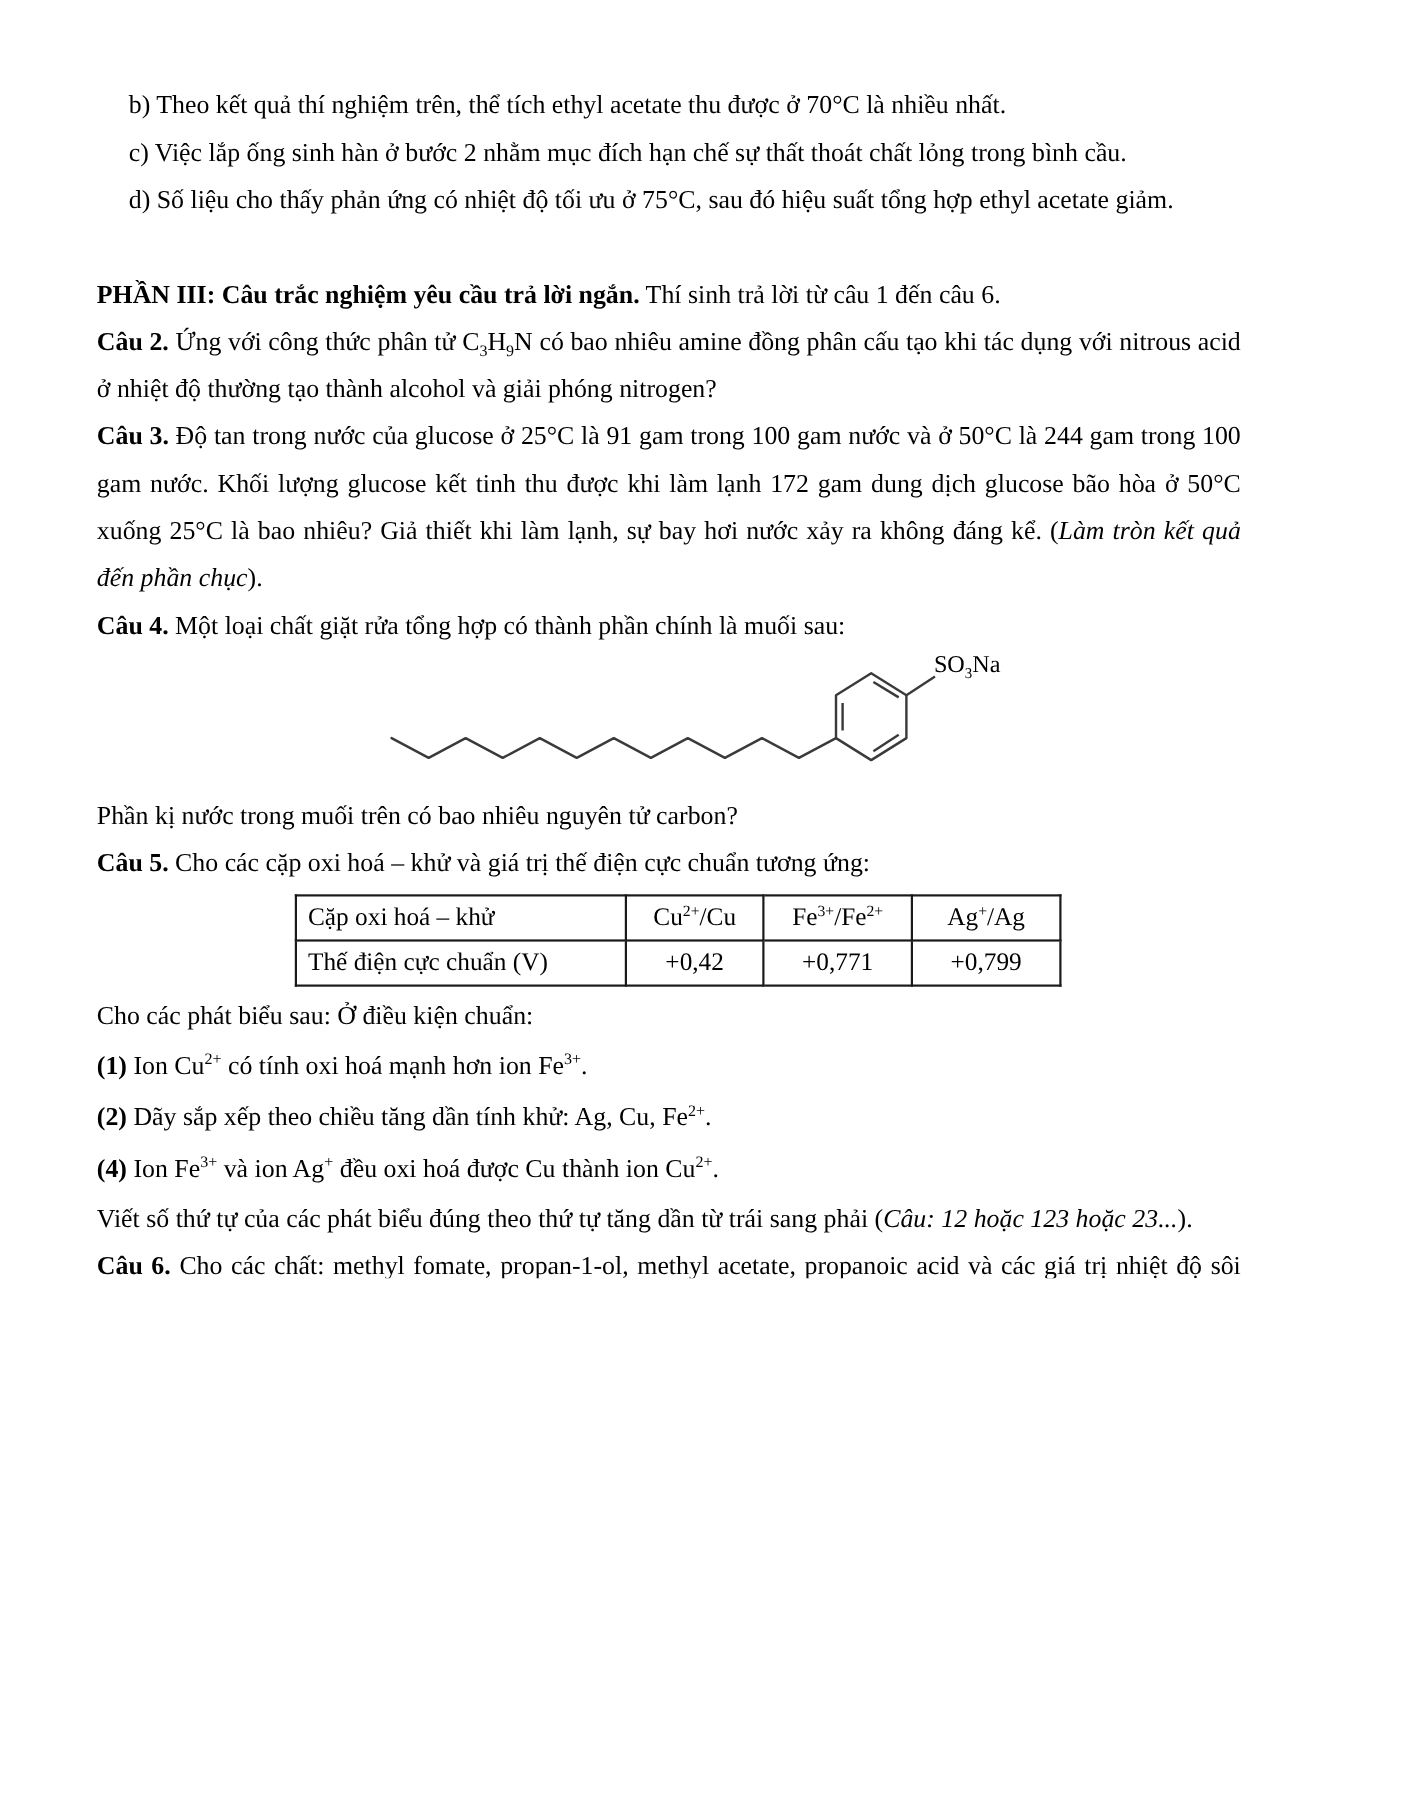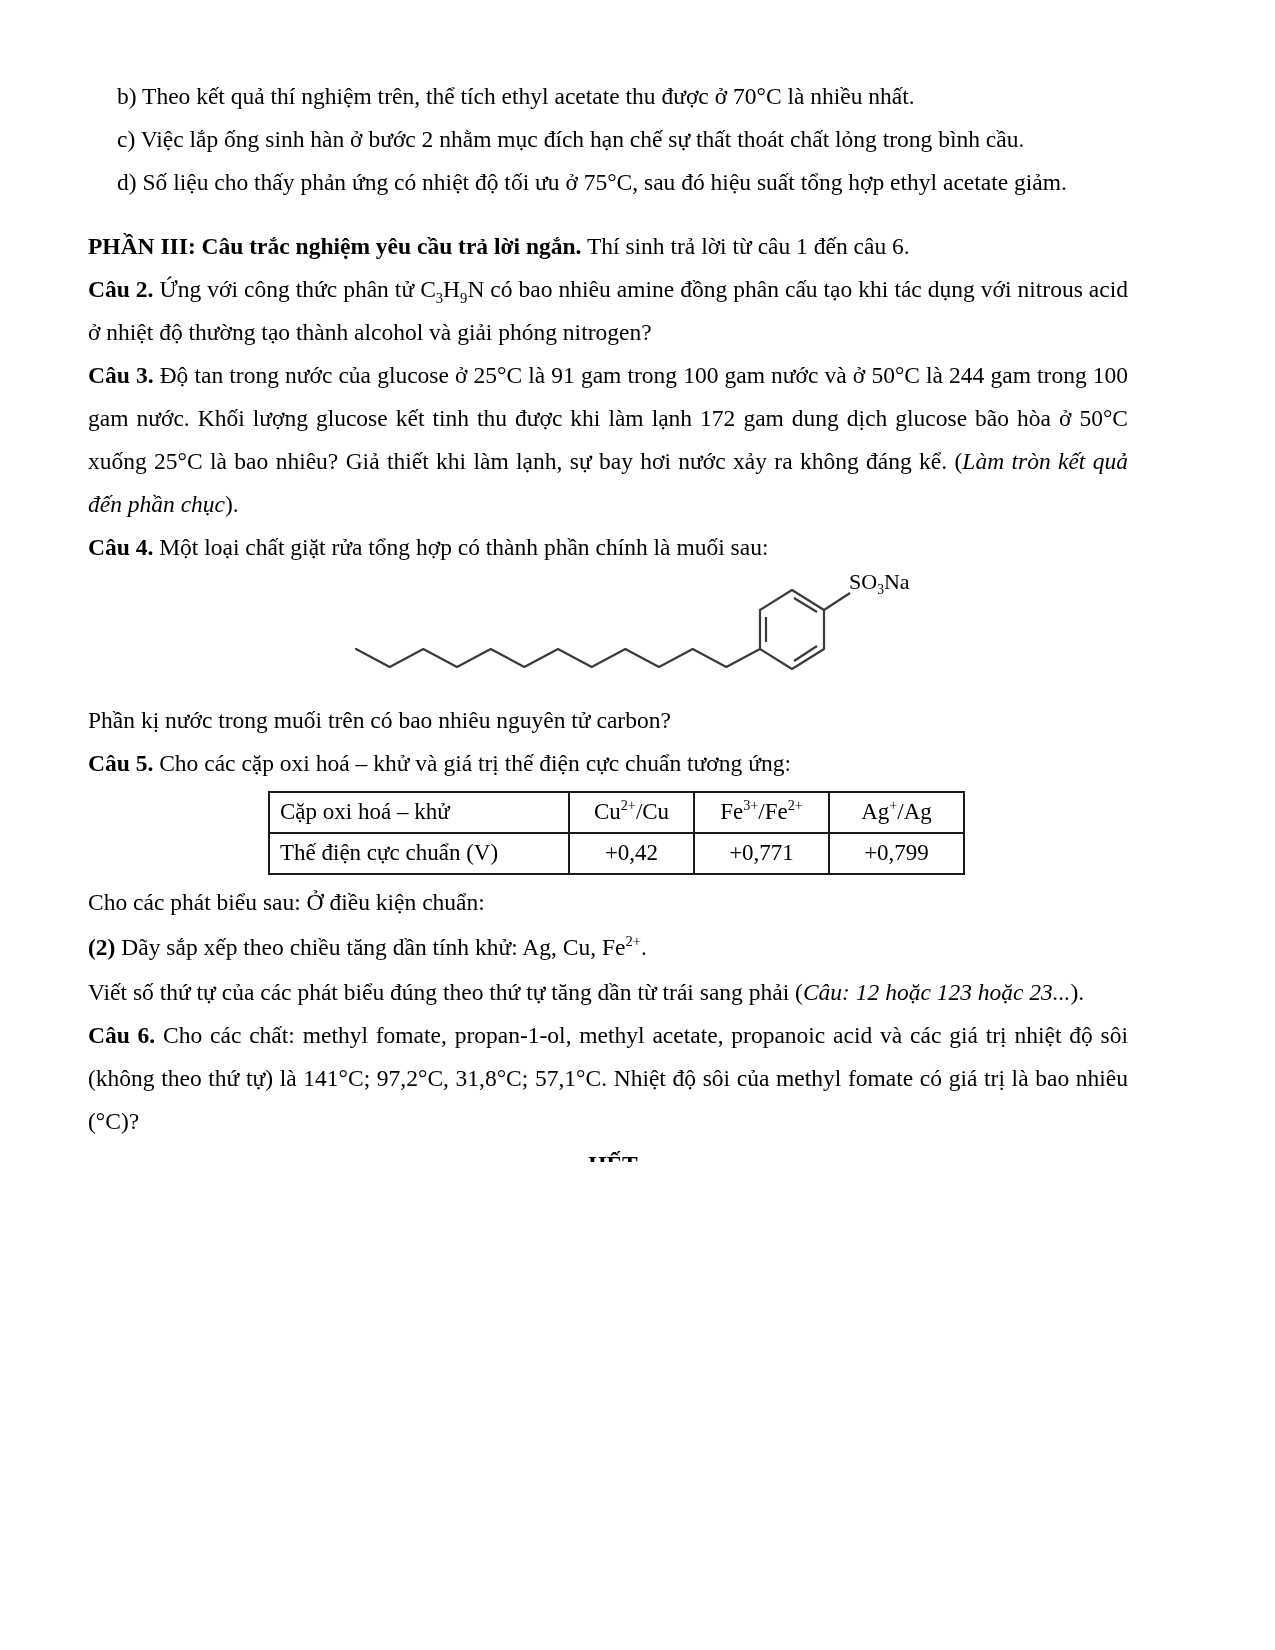--- a/index.html
+++ b/index.html
@@ -9,21 +9,21 @@
     background:#ffffff;
     box-sizing:border-box;
     padding:75px 147px 0 88px;
     font-family:"Liberation Serif","DejaVu Serif",serif;
     font-size:23.5px;
     line-height:43px;
     color:#000000;
   }
   p{margin:0;text-align:justify;}
   .indent{text-indent:29px;}
-  .section{margin-top:21px;}
+  .section{margin-top:43px;}
   .stmt{line-height:47px;}
   sup{font-size:0.62em;vertical-align:super;line-height:0;}
   sub{font-size:0.62em;vertical-align:sub;line-height:0;}
   .bold{font-weight:bold;}
   .structure-block{position:relative;height:122px;margin:2px 0 6px 0;}
   .structure-block svg{position:absolute;left:0;top:0;}
   .so3na-label{
     position:absolute;left:761px;top:-2px;
     font-size:22px;line-height:26px;font-family:"Liberation Serif","DejaVu Serif",serif;
   }
@@ -93,20 +93,22 @@
     <tr>
       <td class="first"><span>Thế điện cực chuẩn (V)</span></td>
       <td><span>+0,42</span></td>
       <td><span>+0,771</span></td>
       <td><span>+0,799</span></td>
     </tr>
   </tbody>
     </table>
 
   <p><span>Cho các phát biểu sau: Ở điều kiện chuẩn:</span></p>
+  <p class="stmt"><span class="bold">(1)</span><span> Ion Cu</span><sup>2+</sup><span> có tính oxi hoá mạnh hơn ion Fe</span><sup>3+</sup><span>.</span></p>
   <p class="stmt"><span class="bold">(2)</span><span> Dãy sắp xếp theo chiều tăng dần tính khử: Ag, Cu, Fe</span><sup>2+</sup><span>.</span></p>
+  <p class="stmt"><span class="bold">(4)</span><span> Ion Fe</span><sup>3+</sup><span> và ion Ag</span><sup>+</sup><span> đều oxi hoá được Cu thành ion Cu</span><sup>2+</sup><span>.</span></p>
   <p><span>Viết số thứ tự của các phát biểu đúng theo thứ tự tăng dần từ trái sang phải (</span><span style="font-style: italic;">Câu: 12 hoặc 123 hoặc 23...</span><span>).</span></p>
 
   <p><span class="bold">Câu 6.</span><span> Cho các chất: methyl fomate, propan-1-ol, methyl acetate, propanoic acid và các giá trị nhiệt độ sôi (không theo thứ tự) là 141°C; 97,2°C, 31,8°C; 57,1°C. Nhiệt độ sôi của methyl fomate có giá trị là bao nhiêu (°C)?</span></p>
 
   <p class="footer"><span class="bold">----HẾT---</span></p>
 
 </div>
 
 </body></html>

